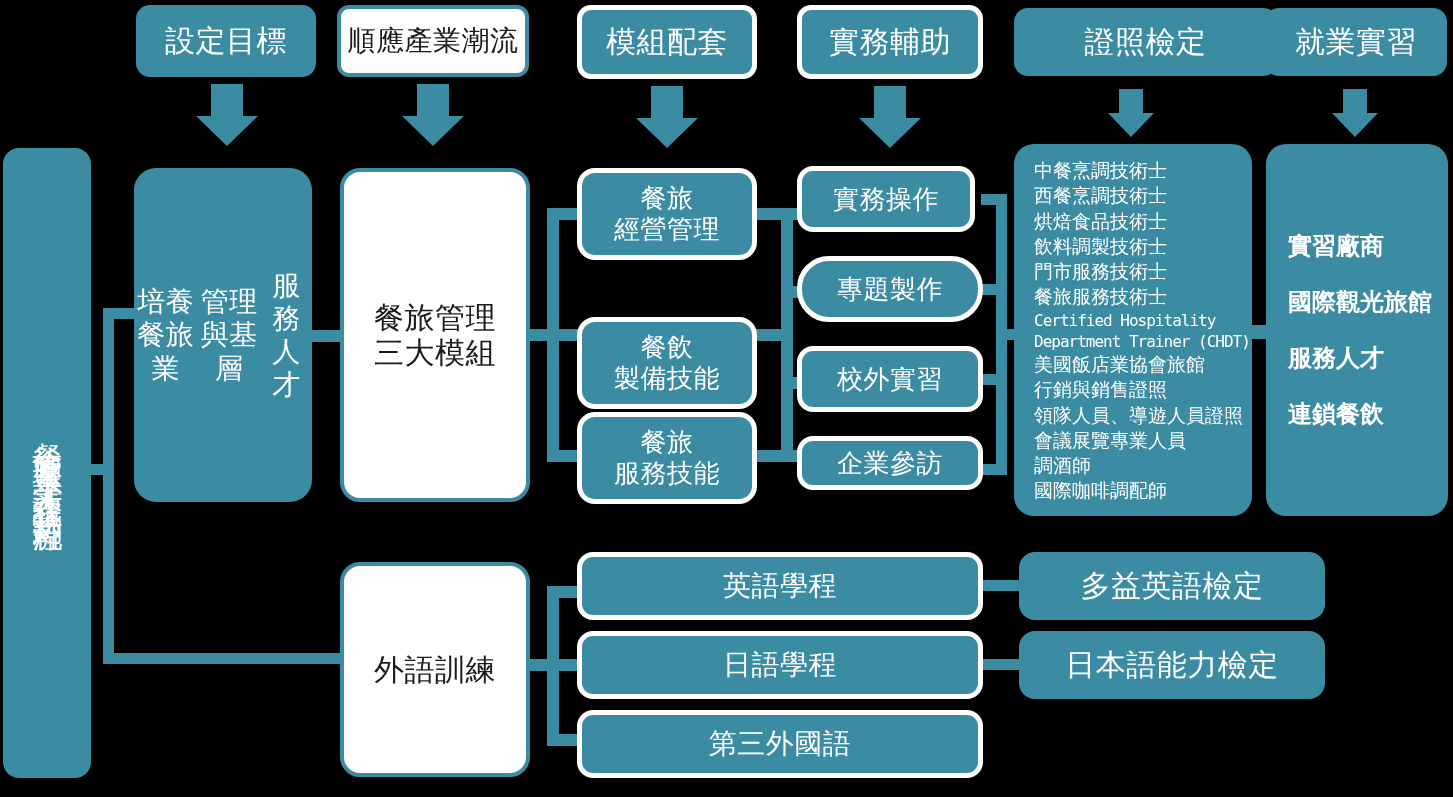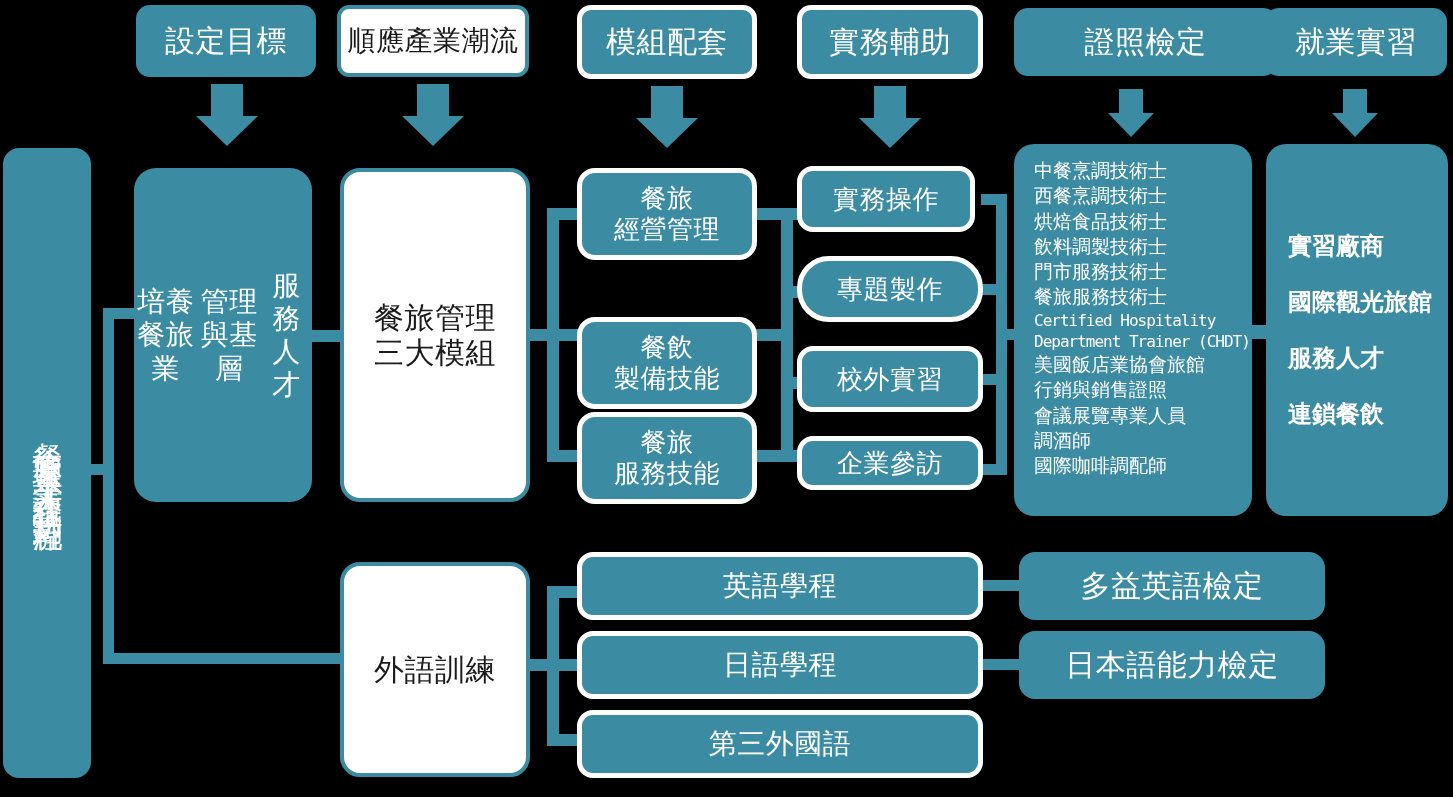--- a/index.html
+++ b/index.html
@@ -257,20 +257,21 @@
     <div class="line">中餐烹調技術士</div>
     <div class="line">西餐烹調技術士</div>
     <div class="line">烘焙食品技術士</div>
     <div class="line">飲料調製技術士</div>
     <div class="line">門市服務技術士</div>
     <div class="line">餐旅服務技術士</div>
     <div class="line en">Certified Hospitality</div>
     <div class="line en">Department Trainer (CHDT)</div>
     <div class="line">美國飯店業協會旅館</div>
     <div class="line">行銷與銷售證照</div>
+    <div class="line">領隊人員、導遊人員證照</div>
     <div class="line">會議展覽專業人員</div>
     <div class="line">調酒師</div>
     <div class="line">國際咖啡調配師</div>
   </div>
 
   <div class="ln" style="left:1248px; top:325px; width:24px; height:14px;"></div>
 
   <div class="intbox" style="left:1266px; top:144px; width:182px; height:372px;">
     <div class="line">實習廠商</div>
     <div class="line">國際觀光旅館</div>

